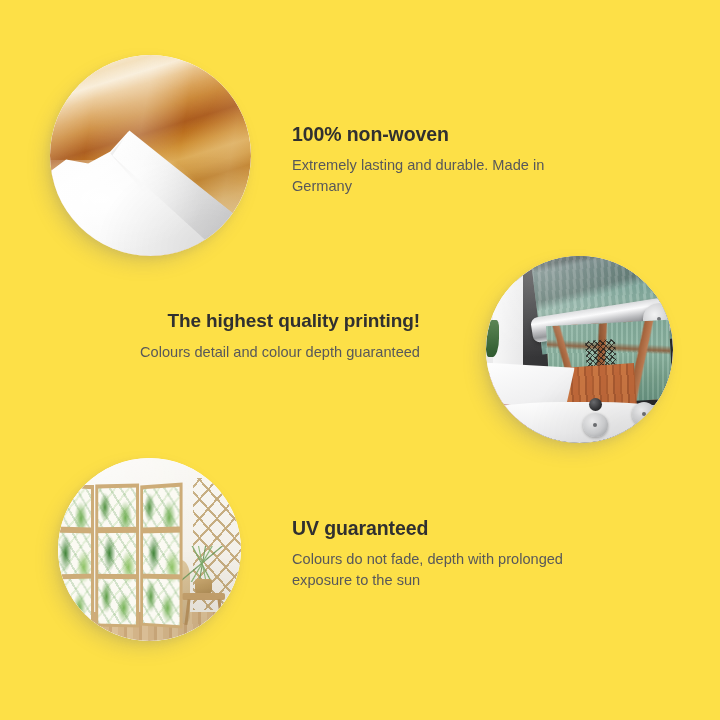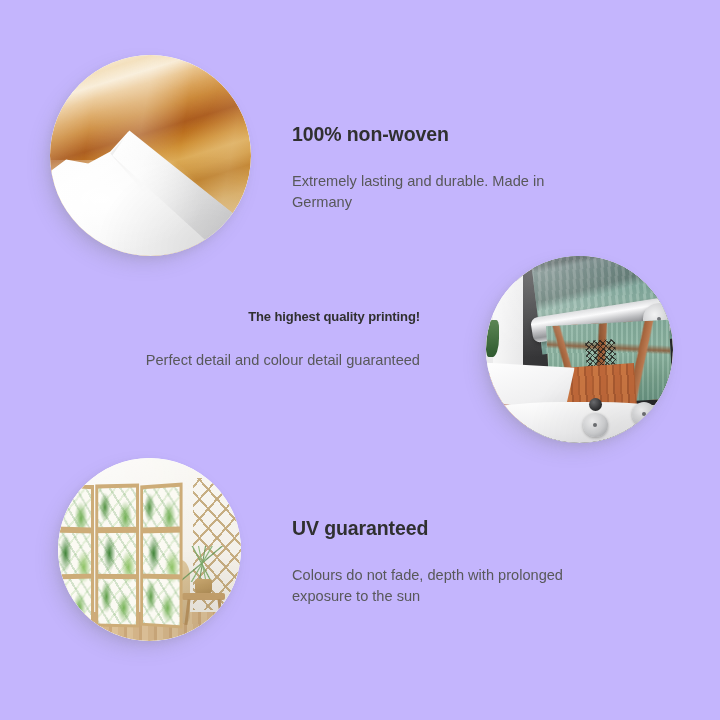--- a/index.html
+++ b/index.html
@@ -328,35 +328,35 @@
   
   .block { position:absolute; }
   .blk-title {
     font-size:19.5px;
     font-weight:bold;
     color:#303030;
     letter-spacing:-0.1px;
     line-height:1.25;
   }
   .blk-body {
-    margin-top:25px;
+    margin-top:9px;
     font-size:14.6px;
     font-weight:normal;
     color:#58585a;
     line-height:1.42;
   }
   #t-nonwoven { left:292px; top:122px; width:310px; }
   #t-printing { left:118px; top:309px; width:302px; text-align:right; }
-  #t-printing .blk-title { font-size:13px; }
+  #t-printing .blk-title { font-size:19px; }
   #t-uv       { left:292px; top:516px; width:290px; }
 </style>
 </head>
 <body>
 
-<div id="stage" style="background: #c4b5fd; padding-left: 12px;">
+<div id="stage" style="background: #fde047; padding-left: 12px;">
 
   <div class="vignette" id="c-paper">
     <div class="inner">
       <div class="paper-face"></div>
       <div class="paper-under"></div>
       <div class="paper-shadow"></div>
       <div class="paper-curl"></div>
       <div class="paper-lowsheen"></div>
     </div>
     <div class="gloss"></div>
@@ -383,21 +383,21 @@
       <div class="pr-knob"></div>
       <div class="pr-wheel" id="pr-wheel-a"></div>
       <div class="pr-wheel" id="pr-wheel-b"></div>
       <div class="pr-plant"></div>
     </div>
     <div class="gloss"></div>
   </div>
 
   <div class="block" id="t-printing">
     <div class="blk-title">The highest quality printing!</div>
-    <div class="blk-body">Perfect detail and colour detail guaranteed</div>
+    <div class="blk-body">Colours detail and colour depth guaranteed</div>
   </div>
 
   <div class="vignette" id="c-room">
     <div class="inner">
       <div class="rm-wall"></div>
       <div class="rm-floor"></div>
       <div class="rm-lattice"></div>
       <div class="rm-chair"></div>
       <div class="rm-palm"></div>
       <div class="rm-pot"></div>

